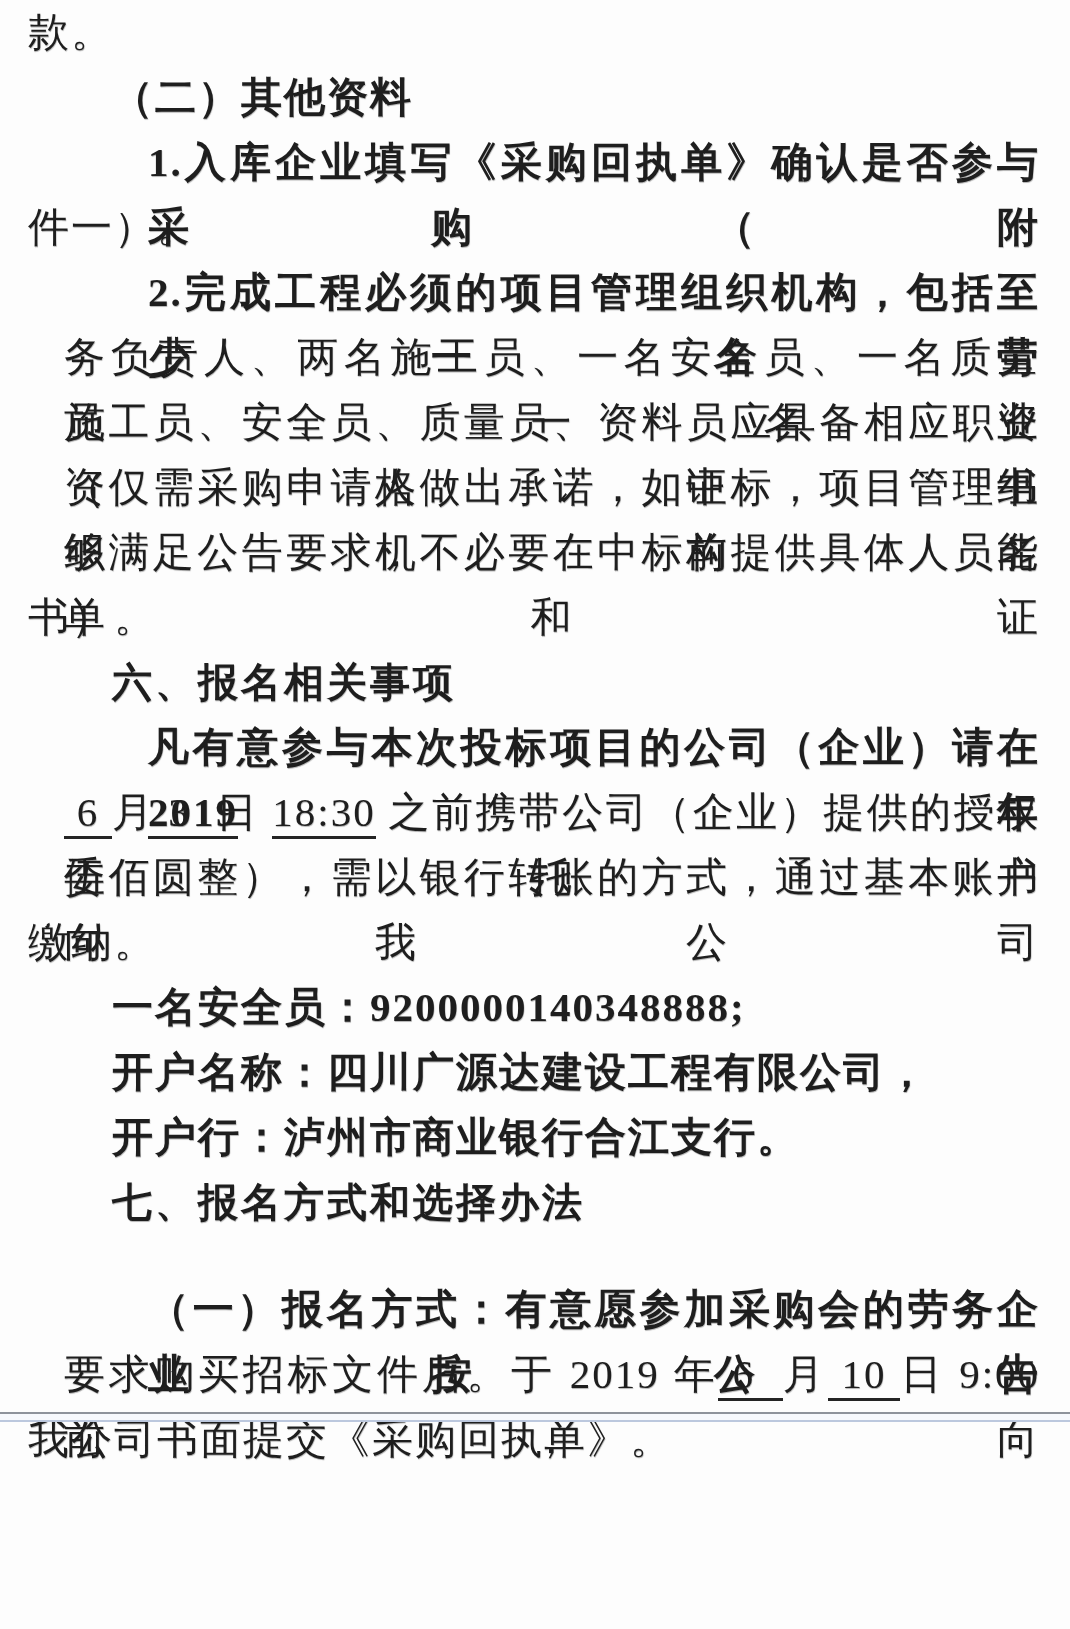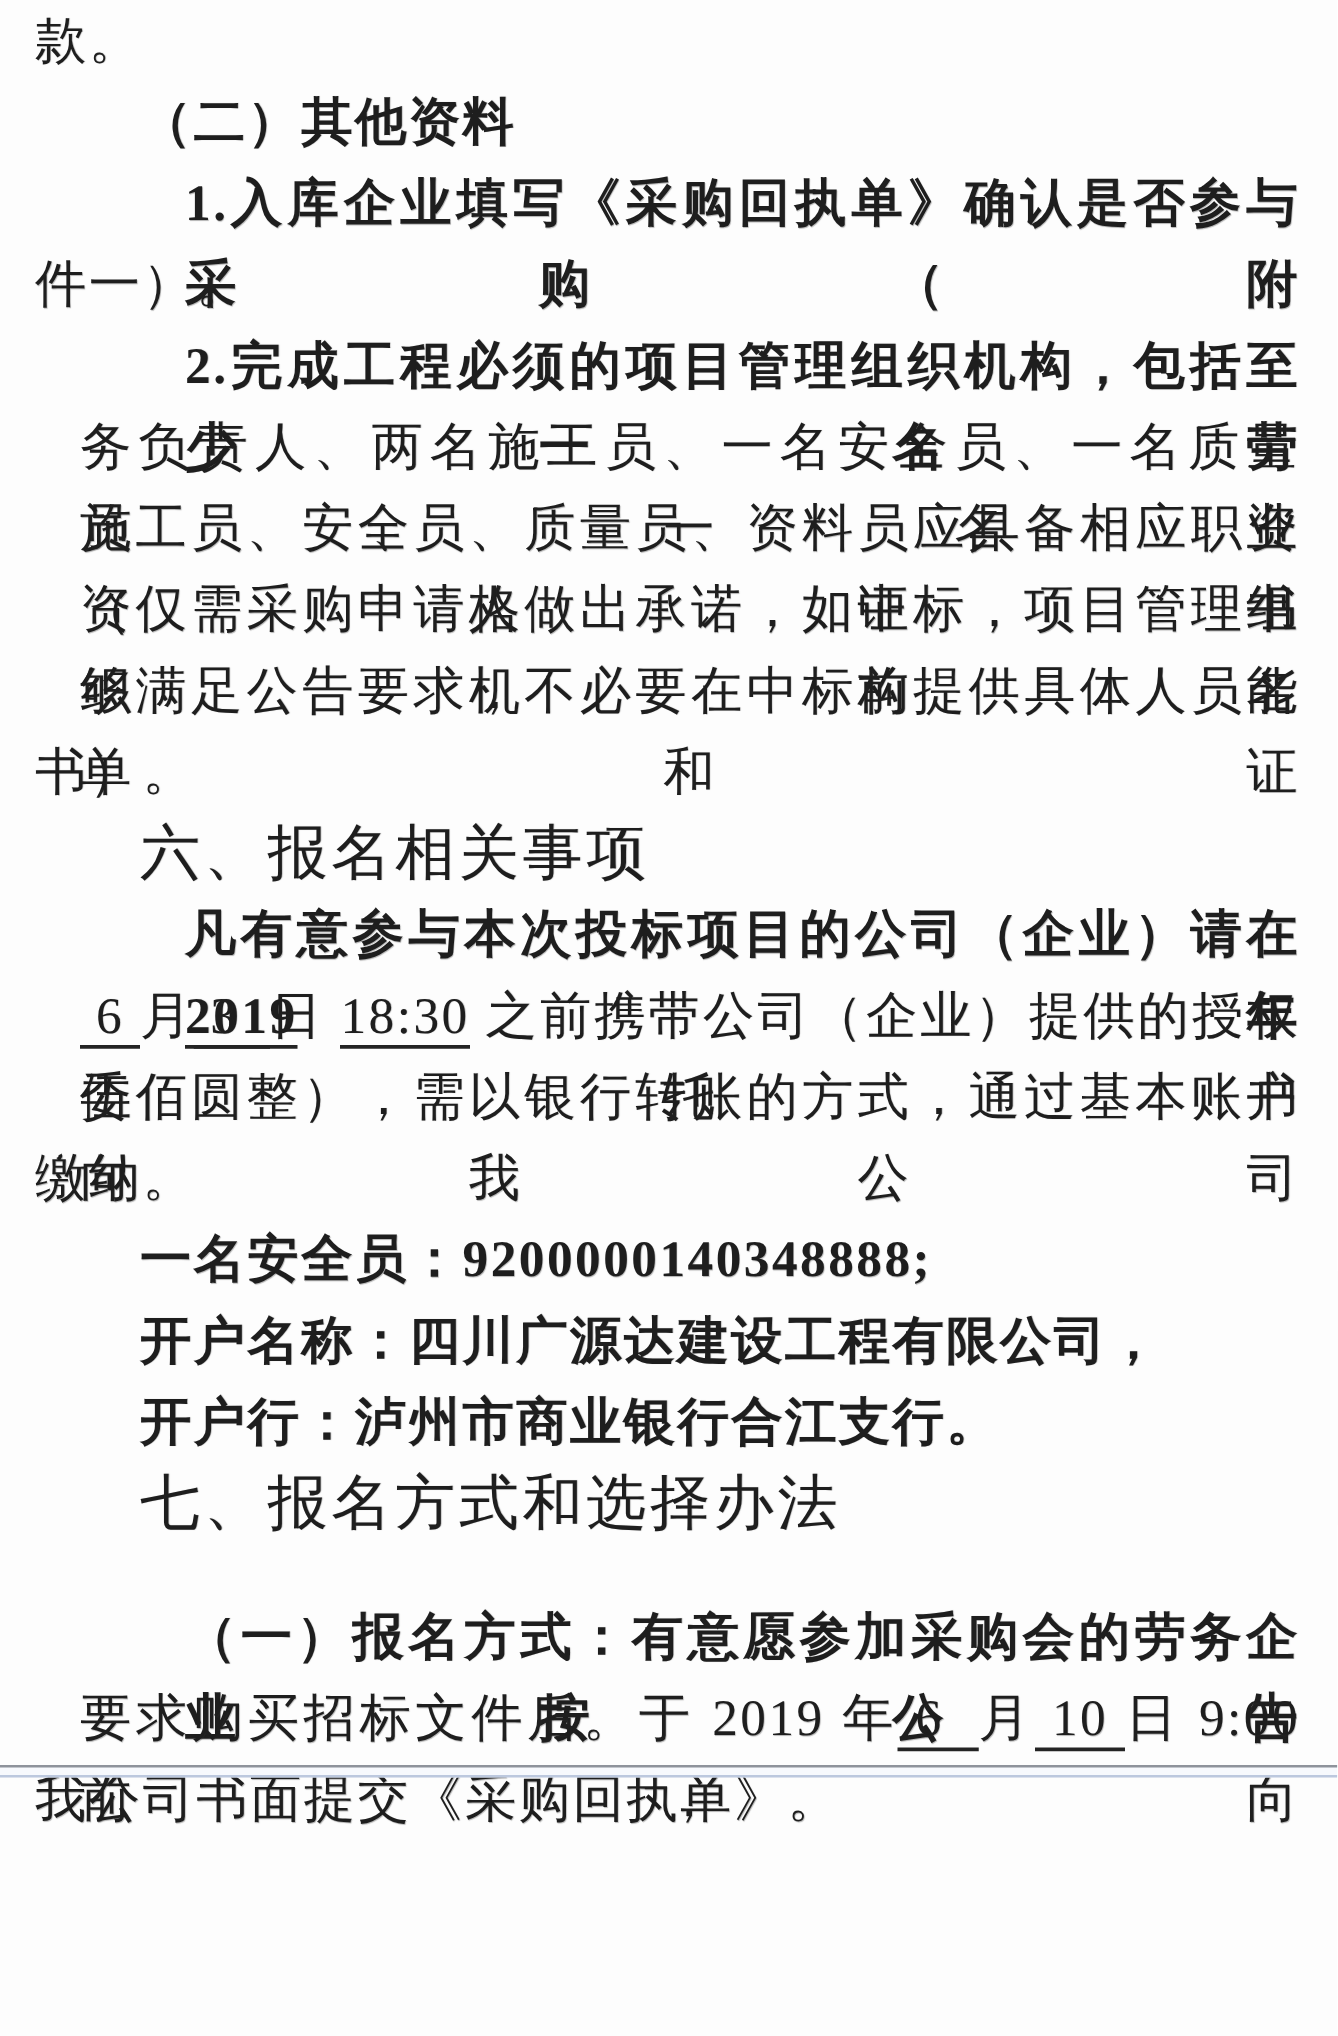--- a/index.html
+++ b/index.html
@@ -35,22 +35,22 @@
     text-align: justify;
     text-align-last: justify;
     margin-left: 36px;
   }
   .line.indent {
     padding-left: 84px;
     font-weight: bold;
   }
   .line.bold {
     font-family: "Liberation Sans", "DejaVu Sans", sans-serif;
-    font-weight: 400;
-    font-size: 48px;
+    font-weight: 700;
+    font-size: 40px;
     letter-spacing: 3px;
   }
   .line.gap {
     margin-top: 42px;
   }
   .u {
     border-bottom: 3px solid #242424;
     padding-bottom: 1px;
   }
   .divider {

